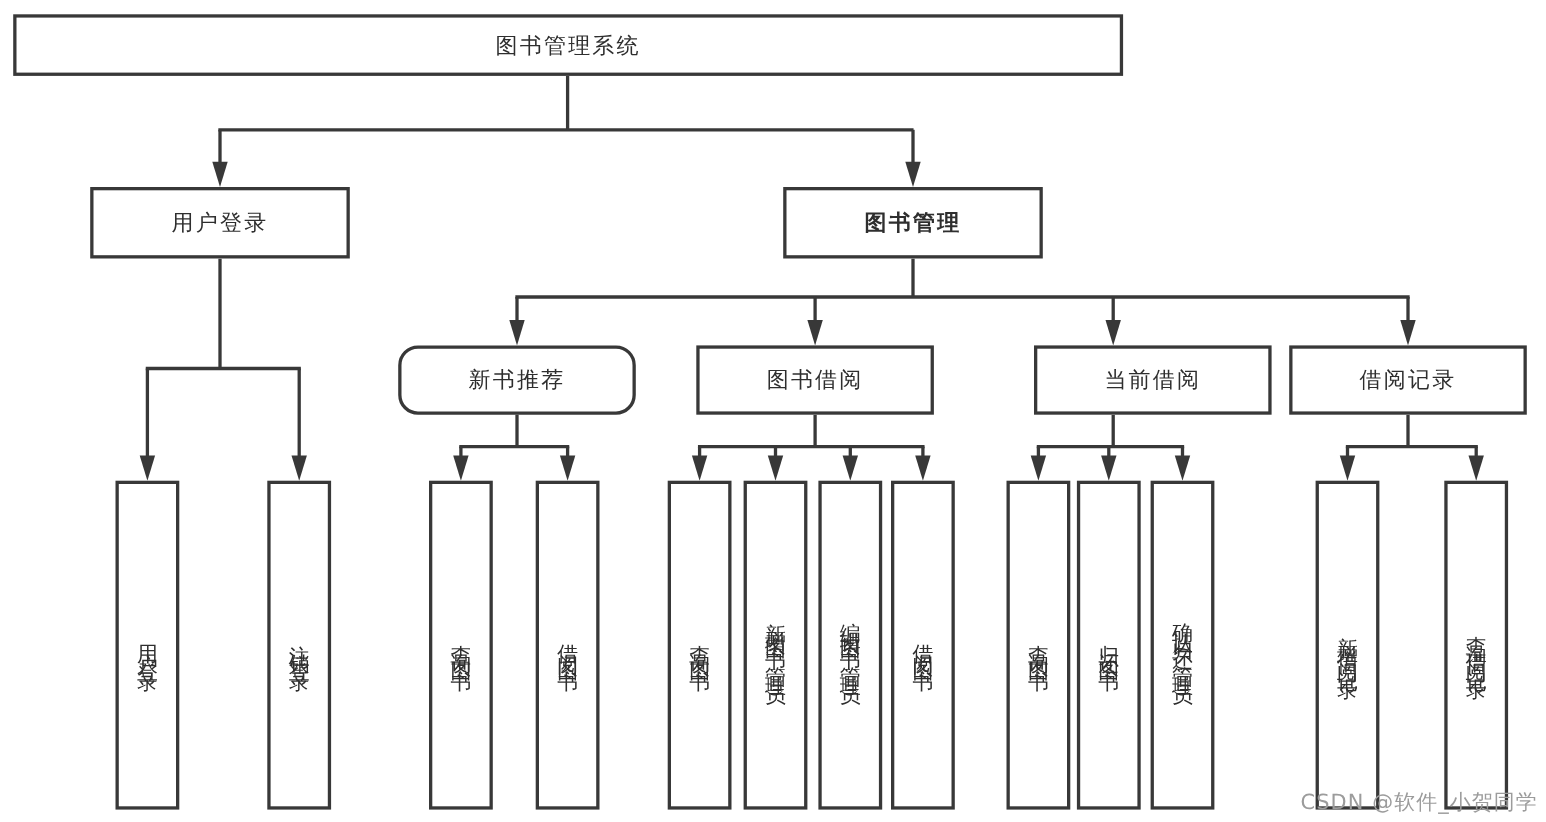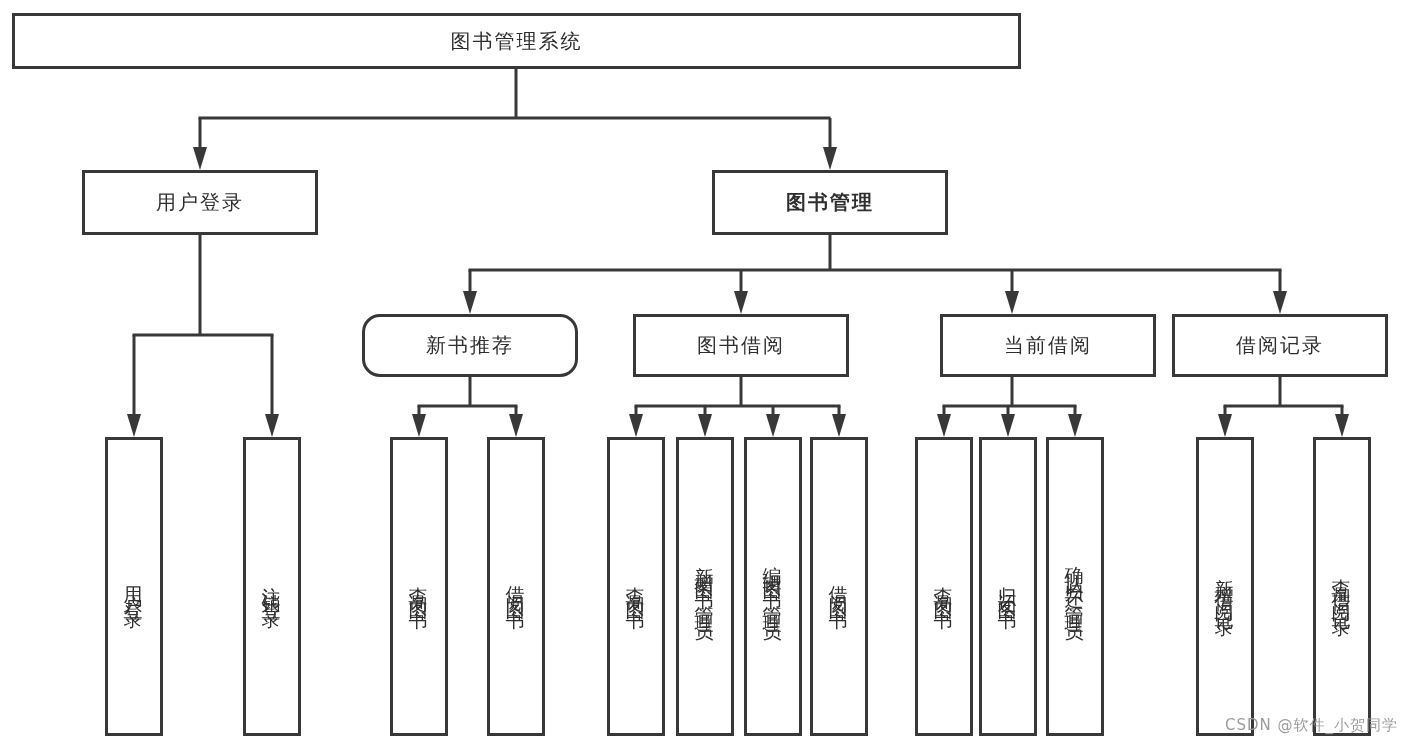--- a/index.html
+++ b/index.html
@@ -43,21 +43,21 @@
     writing-mode: vertical-rl;
     text-orientation: mixed;
     font-size: 19px;
     letter-spacing: 8px;
     line-height: 52px;
   }
   #watermark {
     position: absolute;
     top: 716px;
     right: 7px;
-    font-size: 15px;
+    font-size: 19px;
     color: #9c9c9c;
     letter-spacing: 1px;
     white-space: nowrap;
     z-index: 5;
   }
 </style>
 </head>
 <body>
 
 <div id="canvas">

